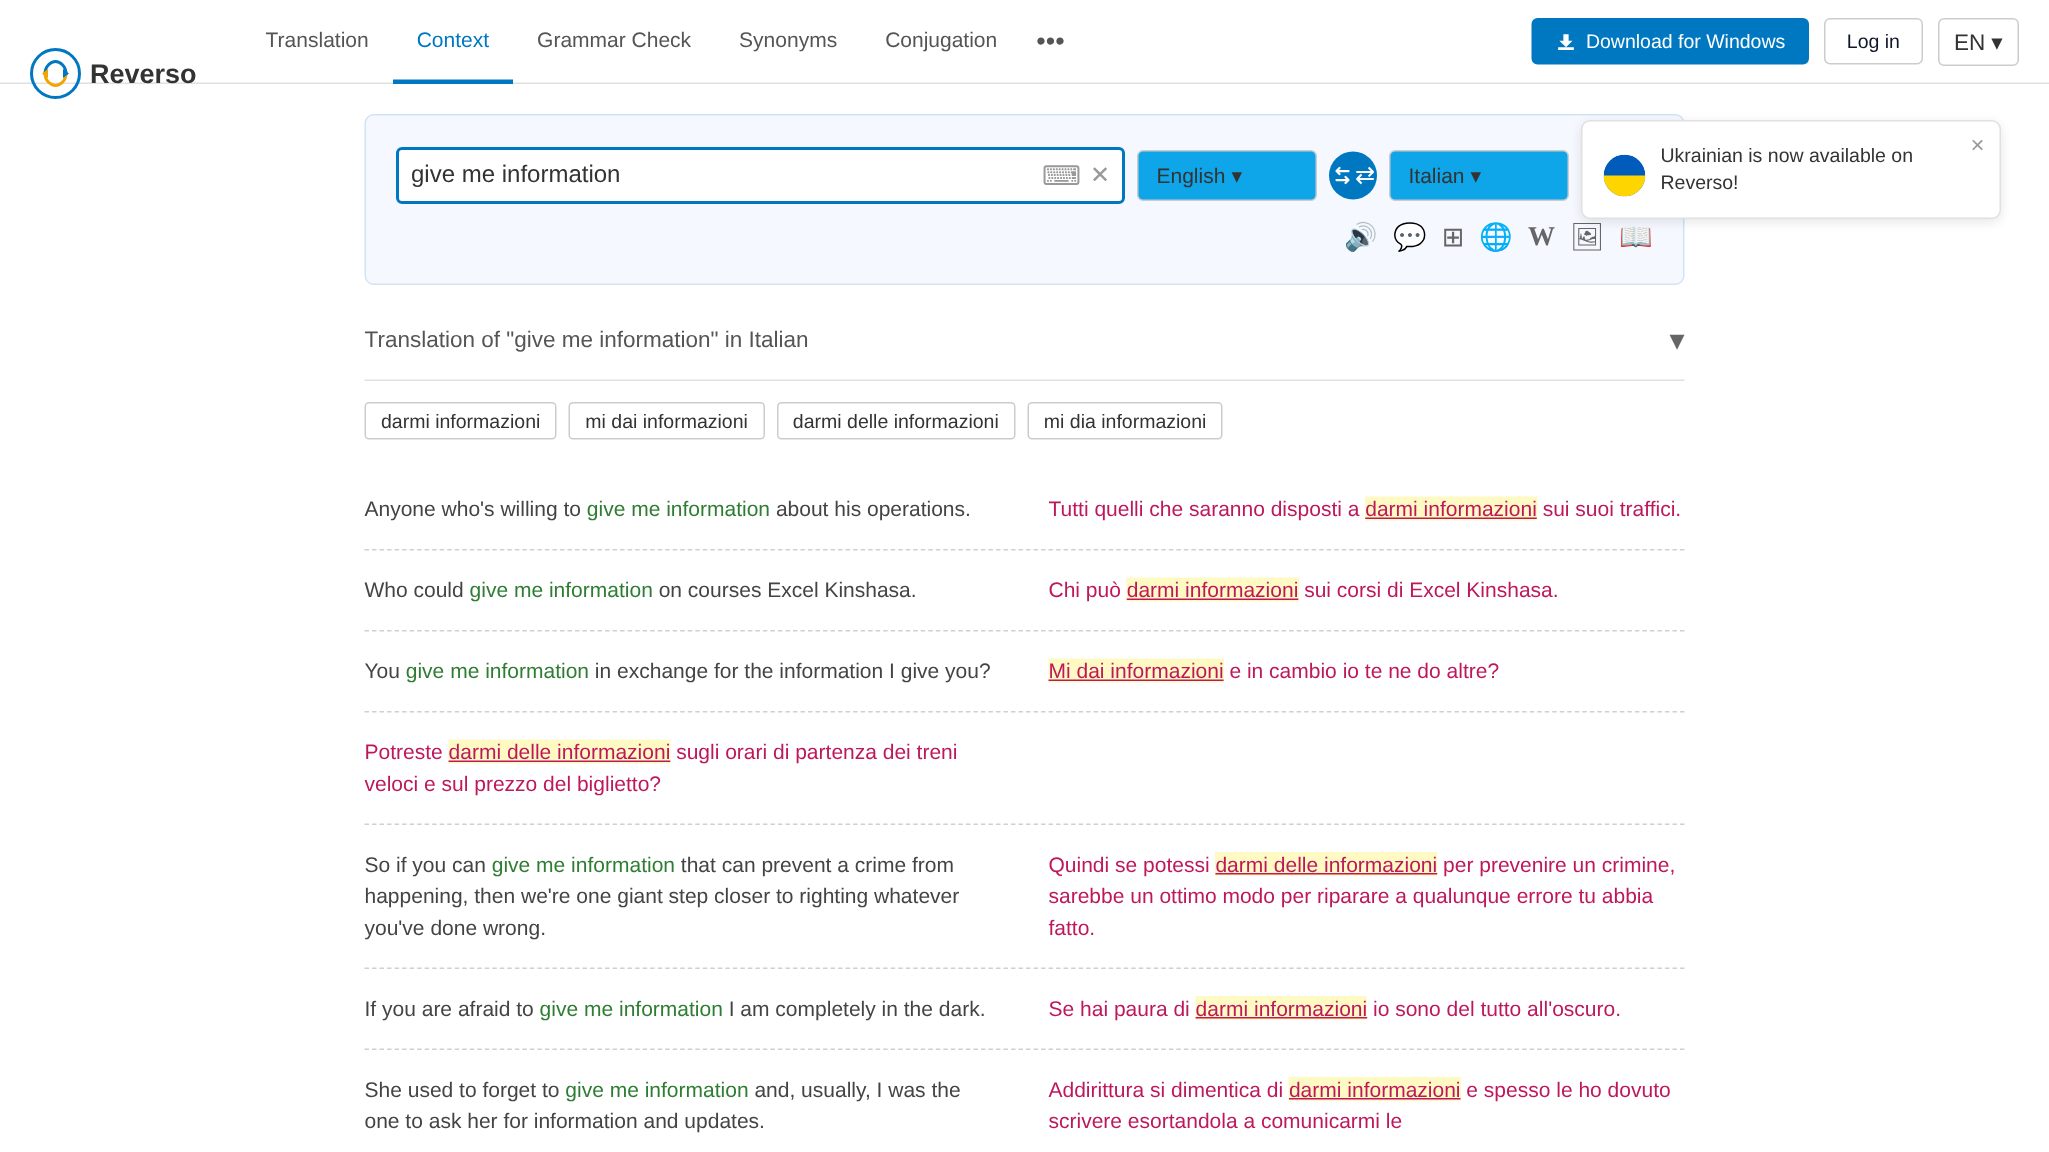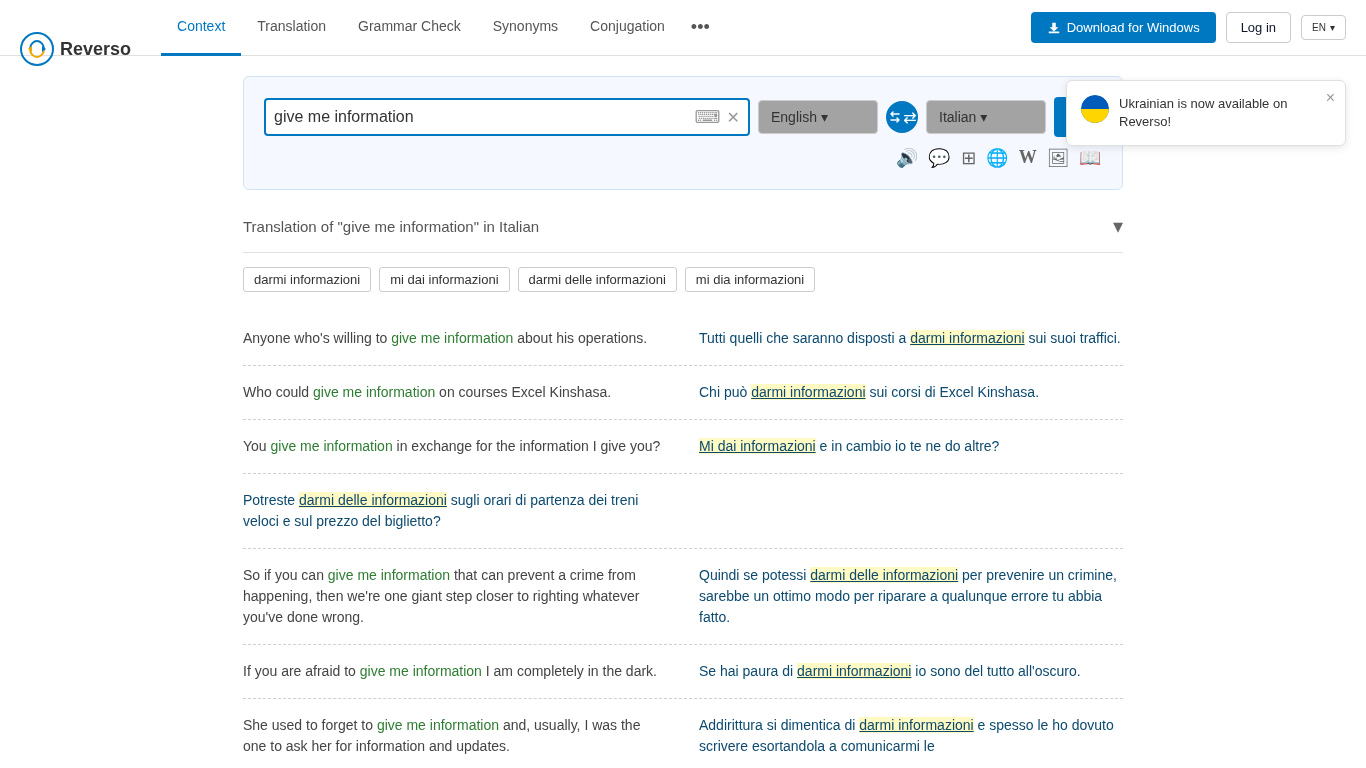--- a/index.html
+++ b/index.html
@@ -85,21 +85,21 @@
       border-radius: 4px;
       padding: 7px 14px;
       font-size: 13px;
       cursor: pointer;
     }
     .lang-selector {
       display: flex;
       align-items: flex-end;
       gap: 4px;
       cursor: pointer;
-      font-size: 10px;
+      font-size: 15px;
       border: 1px solid #ccc;
       border-radius: 4px;
       padding: 6px 10px;
     }
 
     
     .main-content {
       max-width: 920px;
       margin: 20px auto;
       padding: 0 20px;
@@ -142,21 +142,21 @@
       gap: 6px;
       color: #999;
     }
     .lang-dropdown {
       display: flex;
       align-items: center;
       gap: 4px;
       border: 1px solid #ccc;
       border-radius: 4px;
       padding: 8px 12px;
-      background: #a3a3a3;
+      background: #0ea5e9;
       cursor: pointer;
       font-size: 14px;
       min-width: 120px;
     }
     .swap-btn {
       width: 32px;
       height: 32px;
       background: #0078c1;
       border: none;
       border-radius: 50%;
@@ -225,37 +225,37 @@
     
     .examples-list { }
     .example-row {
       display: grid;
       grid-template-columns: 1fr 1fr;
       gap: 32px;
       padding: 16px 0;
       border-bottom: 1px dashed #d0d0d0;
     }
     .example-en { color: #444; font-size: 14px; line-height: 1.5; }
-    .example-it { color: #0c4a6e; font-size: 14px; line-height: 1.5; }
+    .example-it { color: #be185d; font-size: 14px; line-height: 1.5; }
     .highlight-green { color: #2e7d32; }
     .highlight-yellow { background: #fff9c4; }
     .underline { text-decoration: underline; }
 
     
     .notification {
       position: fixed;
       top: 80px;
-      right: 20px;
+      right: 32px;
       background: #fff;
       border: 1px solid #e0e0e0;
       border-radius: 6px;
       padding: 14px 20px 14px 14px;
       box-shadow: 0 2px 8px rgba(0,0,0,0.1);
       display: flex;
-      align-items: flex-start;
+      align-items: flex-end;
       gap: 10px;
       width: 280px;
       z-index: 100;
     }
     .notification-flag {
       width: 28px;
       height: 28px;
       border-radius: 50%;
       overflow: hidden;
       flex-shrink: 0;
@@ -281,22 +281,22 @@
       <circle cx="17" cy="17" r="16" stroke="#0078c1" stroke-width="2" fill="none"></circle>
       <path d="M10 17 C10 12 14 9 17 9 C20 9 24 12 24 17" stroke="#0078c1" stroke-width="2" fill="none" stroke-linecap="round"></path>
       <path d="M24 17 C24 22 20 25 17 25 C14 25 10 22 10 17" stroke="#f0a500" stroke-width="2" fill="none" stroke-linecap="round"></path>
       <polygon points="22,14 26,17 22,20" fill="#0078c1"></polygon>
       <polygon points="12,14 8,17 12,20" fill="#f0a500"></polygon>
     </svg>
     <span>Reverso</span>
   </a>
 
   <div class="nav-links">
+    <a class="nav-link" href="#">Translation</a>
     <a class="nav-link active" href="#">Context</a>
-    <a class="nav-link" href="#">Translation</a>
     <a class="nav-link" href="#">Grammar Check</a>
     <a class="nav-link" href="#">Synonyms</a>
     <a class="nav-link" href="#">Conjugation</a>
     <span class="nav-more">•••</span>
   </div>
 
   <div class="nav-right">
     <button class="btn-download">
       <svg width="14" height="14" viewBox="0 0 16 16" fill="white">
           <path d="M8 12L3 7h3V2h4v5h3L8 12zM2 14h12v-2H2v2z"></path>

